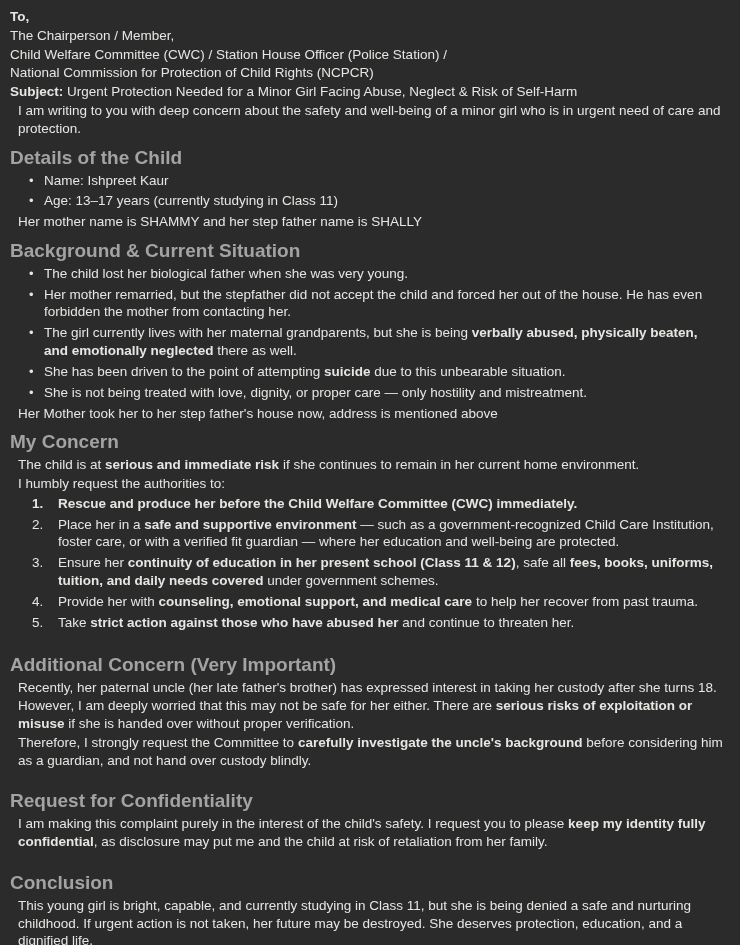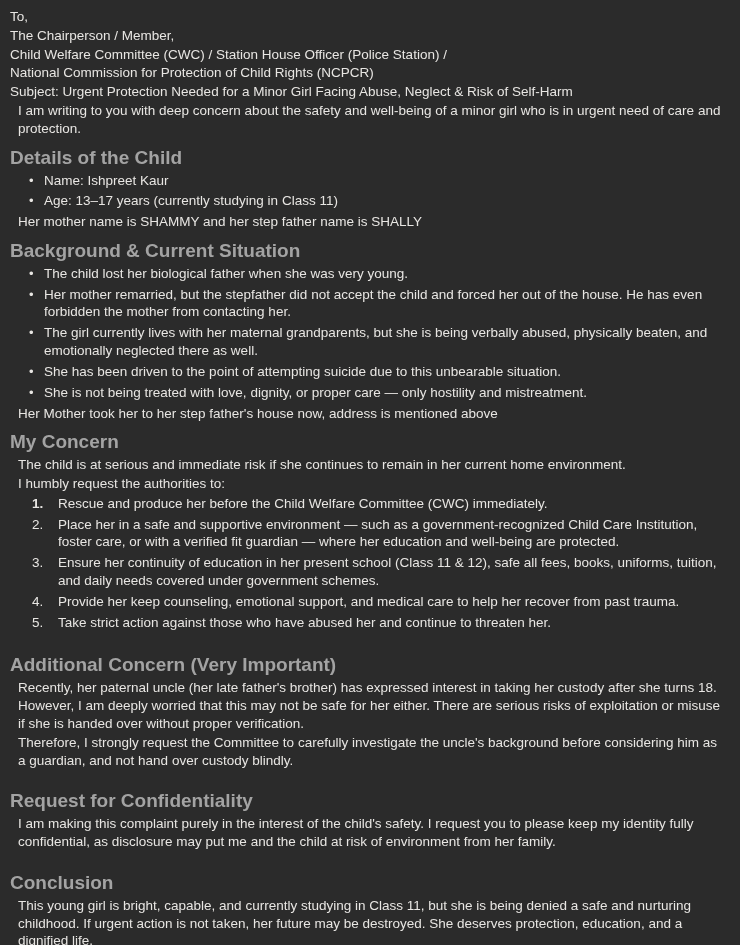--- a/index.html
+++ b/index.html
@@ -17,21 +17,21 @@
   }
   .page {
     width: 740px;
     box-sizing: border-box;
     padding: 8px 12px 10px 10px;
   }
   .line {
     margin: 0 0 1px 0;
   }
   .bold {
-    font-weight: normal;
+    font-weight: bold;
   }
   h2.section {
     font-size: 19px;
     font-weight: bold;
     margin: 9px 0 3px 0;
     line-height: 1.15;
     color: #a3a3a3;
   }
   ul.bullets {
     margin: 2px 0 2px 0;
@@ -117,35 +117,35 @@
     </ul>
   <div class="para">Her Mother took her to her step father's house now, address is mentioned above</div>
 
   <h2 class="section">My Concern</h2>
   <div class="para" id="concern-lead"><span>The child is at </span><span class="bold">serious and immediate risk</span><span> if she continues to remain in her current home environment.</span></div>
   <div class="para">I humbly request the authorities to:</div>
   <ol class="numbers" id="requests-list">
       <li class="first-bold"><span class="bold">Rescue and produce her before the Child Welfare Committee (CWC) immediately.</span></li>
       <li><span>Place her in a </span><span class="bold">safe and supportive environment</span><span> — such as a government-recognized Child Care Institution, foster care, or with a verified fit guardian — where her education and well-being are protected.</span></li>
       <li><span>Ensure her </span><span class="bold">continuity of education in her present school (Class 11 &amp; 12)</span><span>, safe all </span><span class="bold">fees, books, uniforms, tuition, and daily needs covered</span><span> under government schemes.</span></li>
-      <li><span>Provide her keep </span><span class="bold">counseling, emotional support, and medical care</span><span> to help her recover from past trauma.</span></li>
+      <li><span>Provide her with </span><span class="bold">counseling, emotional support, and medical care</span><span> to help her recover from past trauma.</span></li>
       <li><span>Take </span><span class="bold">strict action against those who have abused her</span><span> and continue to threaten her.</span></li>
     </ol>
 
   <div class="gap-md"></div>
   <h2 class="section">Additional Concern (Very Important)</h2>
   <div id="additional-paragraphs">
       <div class="para"><span>Recently, her paternal uncle (her late father's brother) has expressed interest in taking her custody after she turns 18. However, I am deeply worried that this may not be safe for her either. There are </span><span class="bold">serious risks of exploitation or misuse</span><span> if she is handed over without proper verification.</span></div>
       <div class="para"><span>Therefore, I strongly request the Committee to </span><span class="bold">carefully investigate the uncle's background</span><span> before considering him as a guardian, and not hand over custody blindly.</span></div>
     </div>
 
   <div class="gap-md"></div>
   <h2 class="section">Request for Confidentiality</h2>
   <div id="confidentiality-paragraphs">
-      <div class="para"><span>I am making this complaint purely in the interest of the child's safety. I request you to please </span><span class="bold">keep my identity fully confidential</span><span>, as disclosure may put me and the child at risk of environment from her family.</span></div>
+      <div class="para"><span>I am making this complaint purely in the interest of the child's safety. I request you to please </span><span class="bold">keep my identity fully confidential</span><span>, as disclosure may put me and the child at risk of retaliation from her family.</span></div>
     </div>
 
   <div class="gap-md"></div>
   <h2 class="section">Conclusion</h2>
   <div id="conclusion-paragraphs">
       <div class="para"><span>This young girl is bright, capable, and currently studying in Class 11, but she is being denied a safe and nurturing childhood. If urgent action is not taken, her future may be destroyed. She deserves protection, education, and a dignified life.</span></div>
     </div>
 
 </div>
 

